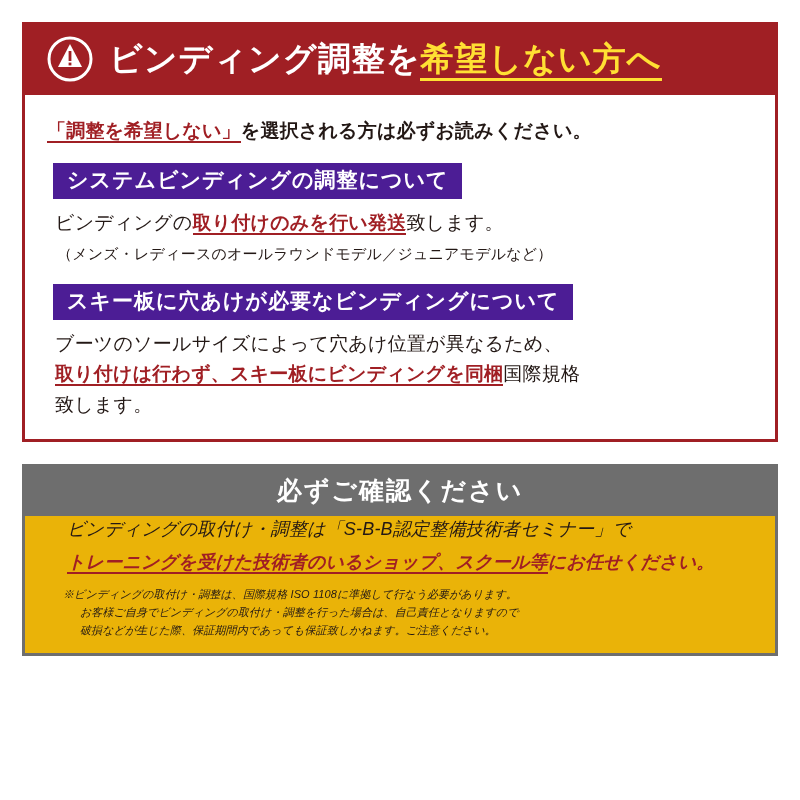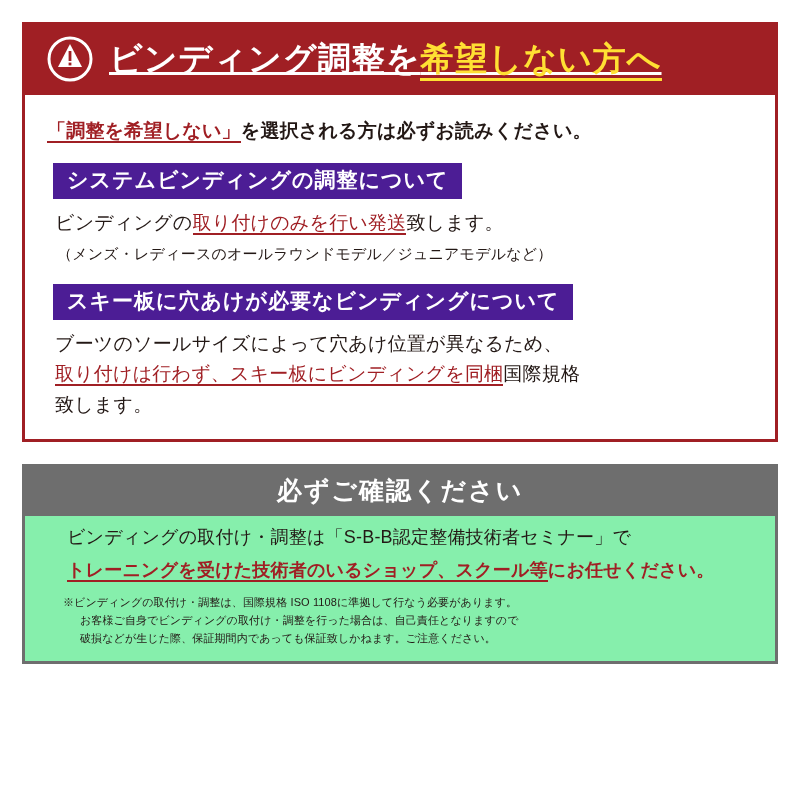--- a/index.html
+++ b/index.html
@@ -31,21 +31,20 @@
     background: #ffffff;
     box-sizing: border-box;
   }
   .main-header {
     background: #a01f24;
     color: #ffffff;
     display: flex;
     align-items: center;
     padding: 11px 14px 13px 22px;
     box-sizing: border-box;
-    text-decoration: underline;
   }
   .warn-icon {
     flex: 0 0 auto;
     width: 46px;
     height: 46px;
     margin-right: 16px;
   }
   .main-title {
     font-size: 33px;
     font-weight: bold;
@@ -86,50 +85,51 @@
     line-height: 1.15;
   }
   .para {
     font-size: 19px;
     line-height: 1.5;
     margin: 0 0 6px 10px;
     letter-spacing: .2px;
   }
   .para .u-red {
     color: #a01f24;
-    font-weight: normal;
+    font-weight: bold;
     border-bottom: 2px solid #a01f24;
   }
   .note {
     font-size: 15px;
     line-height: 1.5;
     margin: 0 0 18px 12px;
     letter-spacing: .2px;
   }
   .block2 .para { margin-bottom: 2px; }
   .block2 .note { margin-bottom: 4px; }
 
   
   .card-confirm {
     margin-top: 22px;
     border: 3px solid #6e6e6e;
-    background: #86efac;
+    background: #eab308;
     box-sizing: border-box;
   }
   .confirm-header {
     background: #6e6e6e;
     color: #ffffff;
     text-align: center;
     font-size: 25px;
     font-weight: bold;
     letter-spacing: 2px;
     padding: 7px 0 9px 0;
   }
   .confirm-body {
-    padding: 8px 20px 14px 20px;
+    padding: 0 20px 14px 20px;
+    font-style: italic;
   }
   .c-line {
     font-size: 18px;
     line-height: 1.5;
     margin: 0 0 6px 22px;
     letter-spacing: .2px;
   }
   .c-line.bold-red {
     color: #a01f24;
     font-weight: bold;

